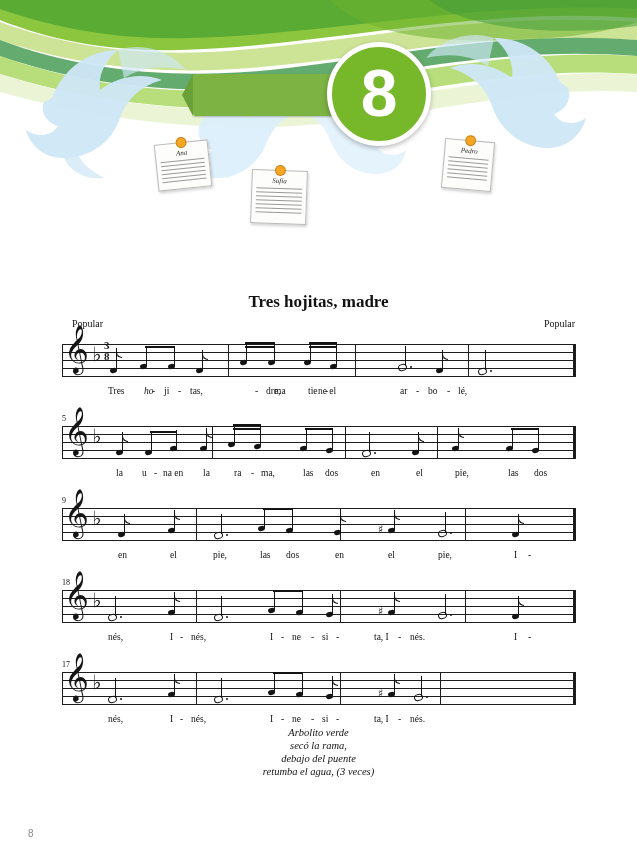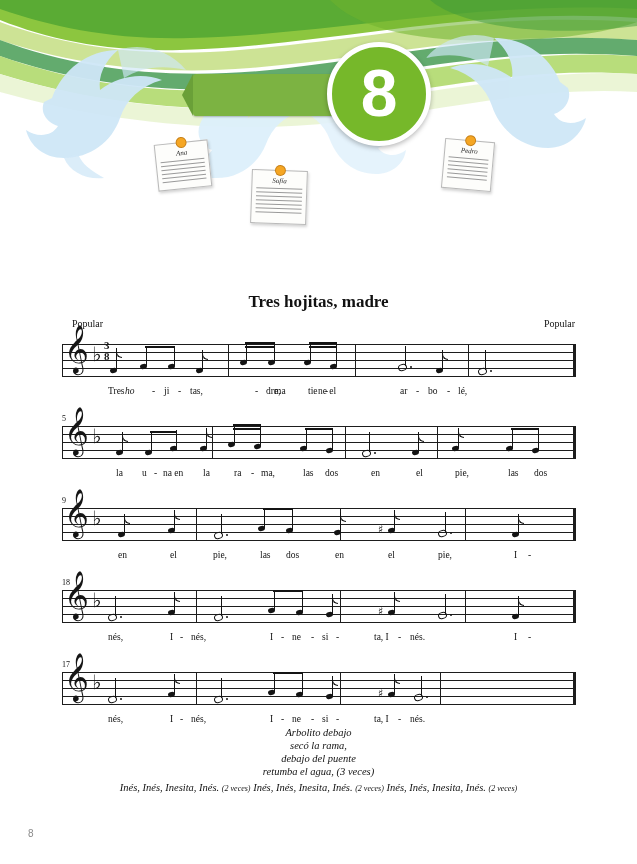--- a/index.html
+++ b/index.html
@@ -468,21 +468,21 @@
       <div class="note" style="left:436px; top:36px;"></div>
       <div class="stem" style="left:442px; top:18px; height:20px;"></div>
       <div class="flag" style="left:442px; top:18px;"></div>
 
       <div class="note hollow" style="left:478px; top:36px;"></div>
       <div class="stem" style="left:485px; top:18px; height:20px;"></div>
       <div class="dot" style="left:490px; top:38px;"></div>
 
       <div class="lyric" style="left:0; top:54px; width:637px;">
         <span style="position:absolute;left:108px;">Tres</span>
-        <span style="position:absolute;left:125px;font-style:italic;">ho</span>
+        <span style="position:absolute;left:144px;font-style:italic;">ho</span>
         <span style="position:absolute;left:152px;">-</span>
         <span style="position:absolute;left:164px;">ji</span>
         <span style="position:absolute;left:178px;">-</span>
         <span style="position:absolute;left:190px;">tas,</span>
         <span style="position:absolute;left:242px;padding-left:32px;">ma</span>
         <span style="position:absolute;left:255px;">-</span>
         <span style="position:absolute;left:266px;">dre,</span>
         <span style="position:absolute;left:308px;">tie</span>
         <span style="position:absolute;left:325px;">-</span>
         <span style="position:absolute;left:318px;">ne el</span>
@@ -778,30 +778,22 @@
         <span style="position:absolute;left:374px;">ta, I</span>
         <span style="position:absolute;left:398px;">-</span>
         <span style="position:absolute;left:410px;">nés.</span>
       </div>
     </div>
   </div>
 
   <div class="stanzas">
     <div class="stanza-row">
       <div class="stanza">
-        <div>Arbolito debajo</div>
+        <div>Arbolito verde</div>
         <div>secó la rama,</div>
         <div>debajo del puente</div>
         <div>retumba el agua, (3 veces)</div>
       </div>
     </div>
-    <div class="refrain">
-      <span>Inés, Inés, Inesita, Inés.</span>
-      <span class="small">(2 veces)</span>
-      <span>Inés, Inés, Inesita, Inés.</span>
-      <span class="small">(2 veces)</span>
-      <span>Inés, Inés, Inesita, Inés.</span>
-      <span class="small">(2 veces)</span>
-    </div>
   </div>
 
   <div class="page-number">8</div>
 </div>
 
 </body></html>

